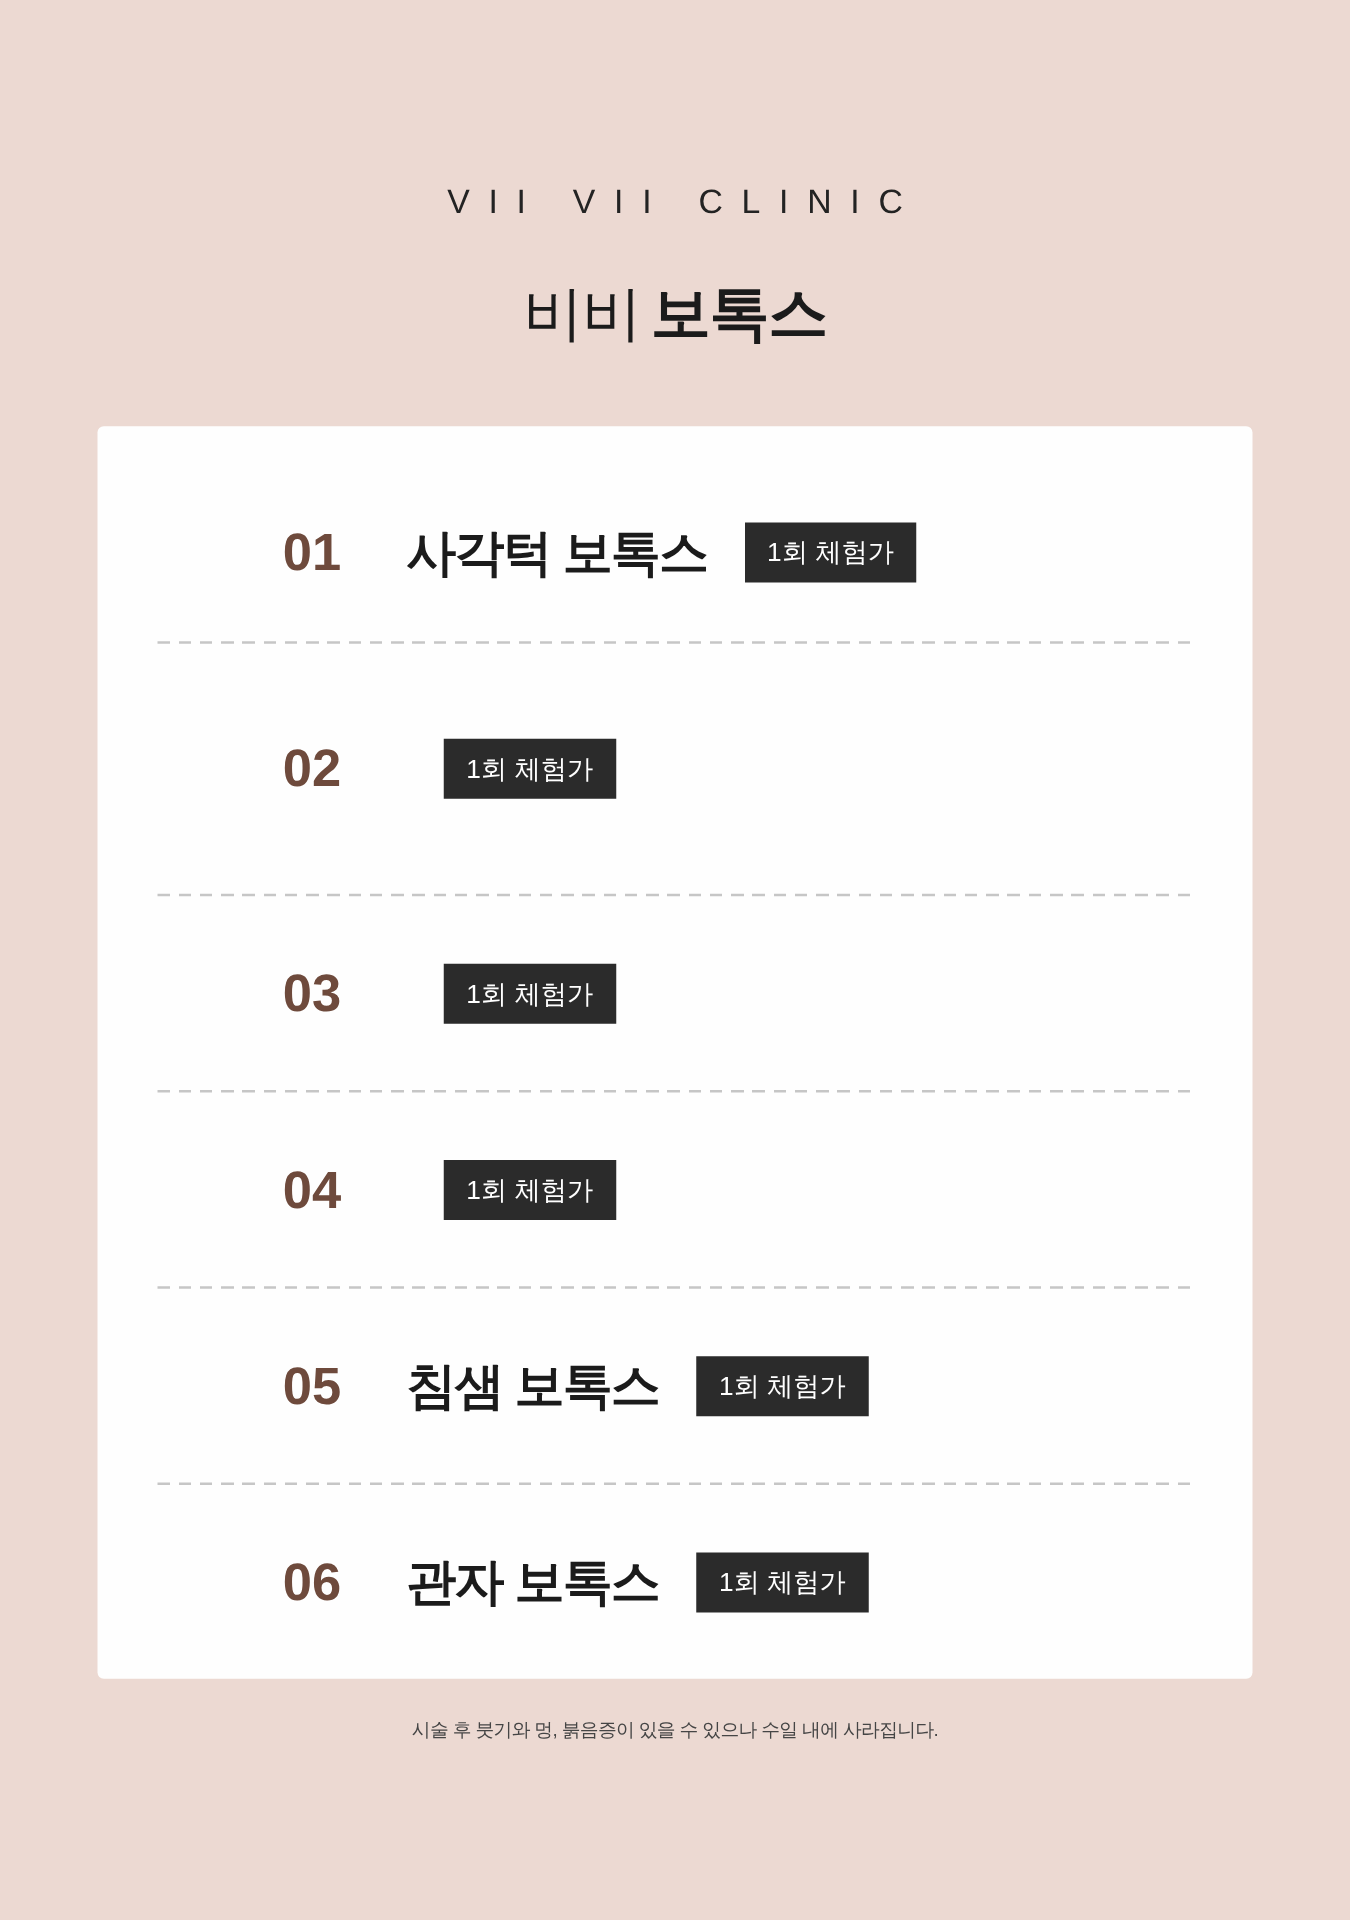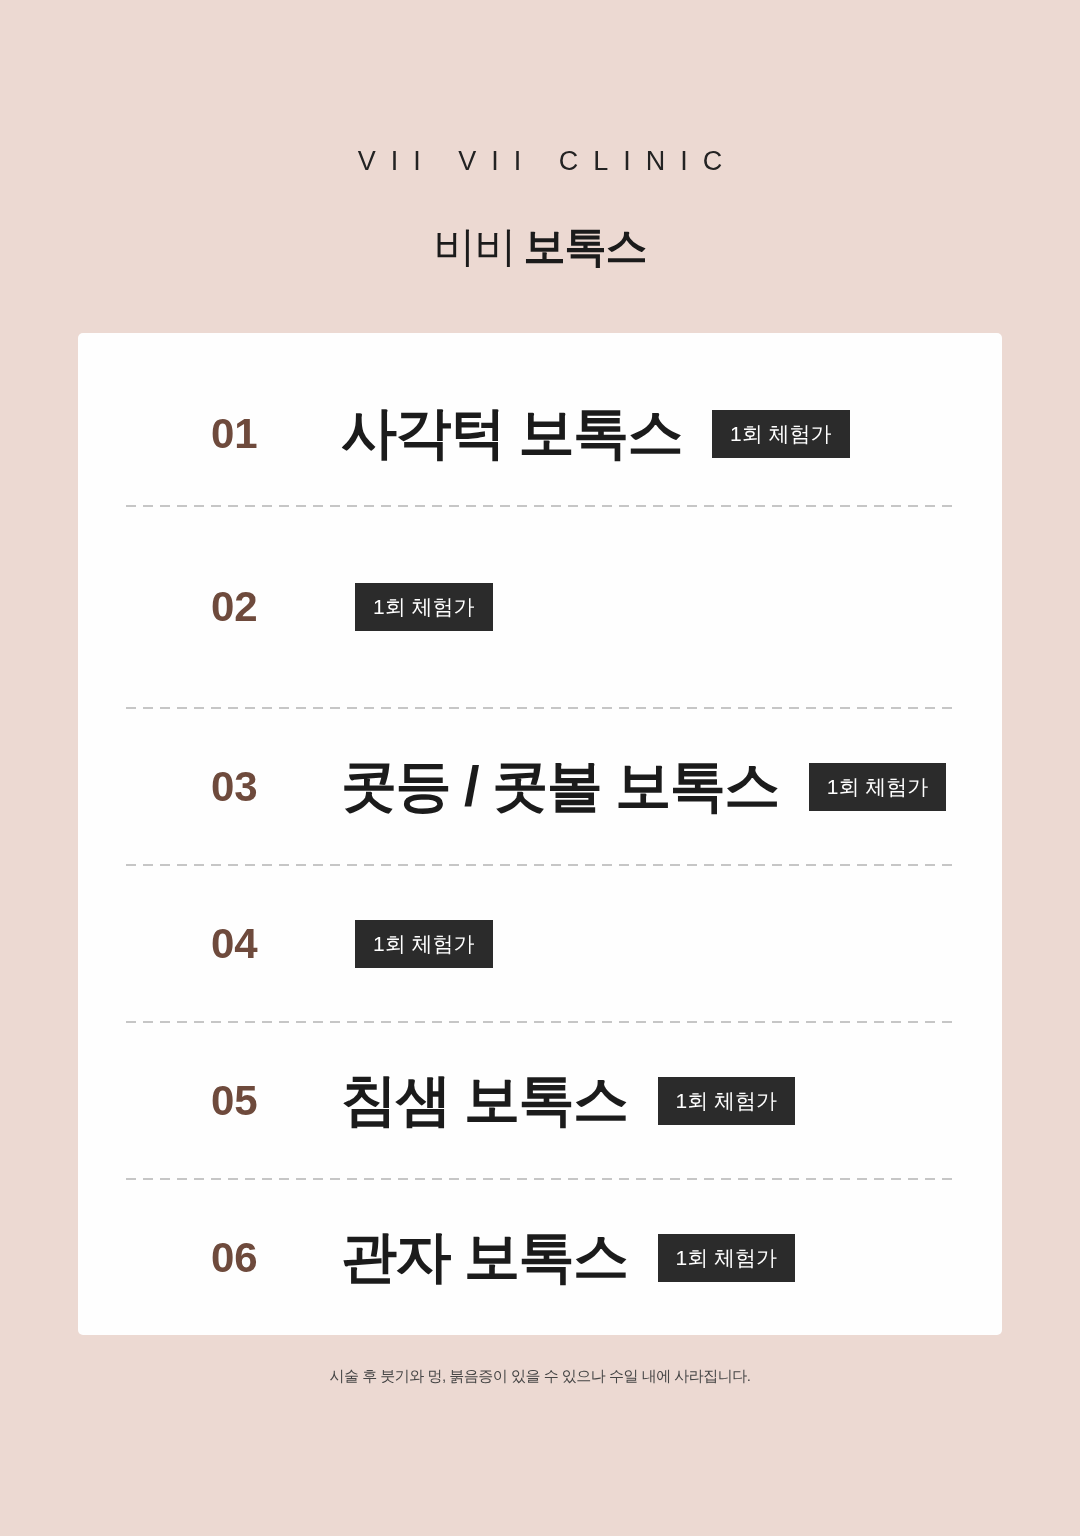--- a/index.html
+++ b/index.html
@@ -14,51 +14,52 @@
     padding-top: 146px;
     display: flex; flex-direction: column; align-items: center;
   }
   .brand {
     font-size: 27px; font-weight: 500;
     letter-spacing: 15px; text-indent: 15px;
     color: #232323; white-space: nowrap;
   }
   .main-title {
     margin-top: 42px;
-    font-size: 42px; color: var(--title, #161616);
+    font-size: 48px; color: var(--title, #161616);
     letter-spacing: -1px; white-space: nowrap;
   }
   .main-title .light { font-weight: 400; }
   .main-title .bold  { font-weight: 800; margin-left: 8px; }
   .card {
     margin-top: 58px;
     width: 924px; height: 1002px;
     background: var(--card, #FEFEFE);
     border-radius: 5px;
     padding-top: 30px;
     overflow: hidden;
   }
   .row {
     display: flex; align-items: center;
     padding-left: 133px;
     height: 155px;
+    text-align: right;
   }
   .row.first { height: 142px; }
   .row.tall  { height: 200px; }
   .num {
     font-size: 42px; font-weight: 700;
     color: var(--accent, #6E4A3C);
     width: 62px; flex: 0 0 auto;
   }
   .content { margin-left: 52px; }
   .title-line { display: flex; align-items: center; }
   .title {
-    font-size: 56px; font-weight: 600;
+    font-size: 40px; font-weight: 600;
     color: var(--title, #1B1B1B);
-    letter-spacing: -1.5px; white-space: nowrap; margin-left: 16px;
+    letter-spacing: -1.5px; white-space: nowrap;
   }
   .badge {
     margin-left: 30px;
     background: var(--badge, #2B2B2B);
     color: #FFFFFF;
     font-size: 21px; font-weight: 500;
     padding: 10px 18px;
     border-radius: 0;
     white-space: nowrap; flex: 0 0 auto;
   }
@@ -108,21 +109,20 @@
         </div>
       </div>
     </div>
 
     <div class="divider"></div>
 
     <div class="row">
       <div class="num">03</div>
       <div class="content">
         <div class="title-line">
-          <div class="title">콧등 / 콧볼 보톡스</div>
           <div class="badge">1회 체험가</div>
         </div>
       </div>
     </div>
 
     <div class="divider"></div>
 
     <div class="row">
       <div class="num">04</div>
       <div class="content">

